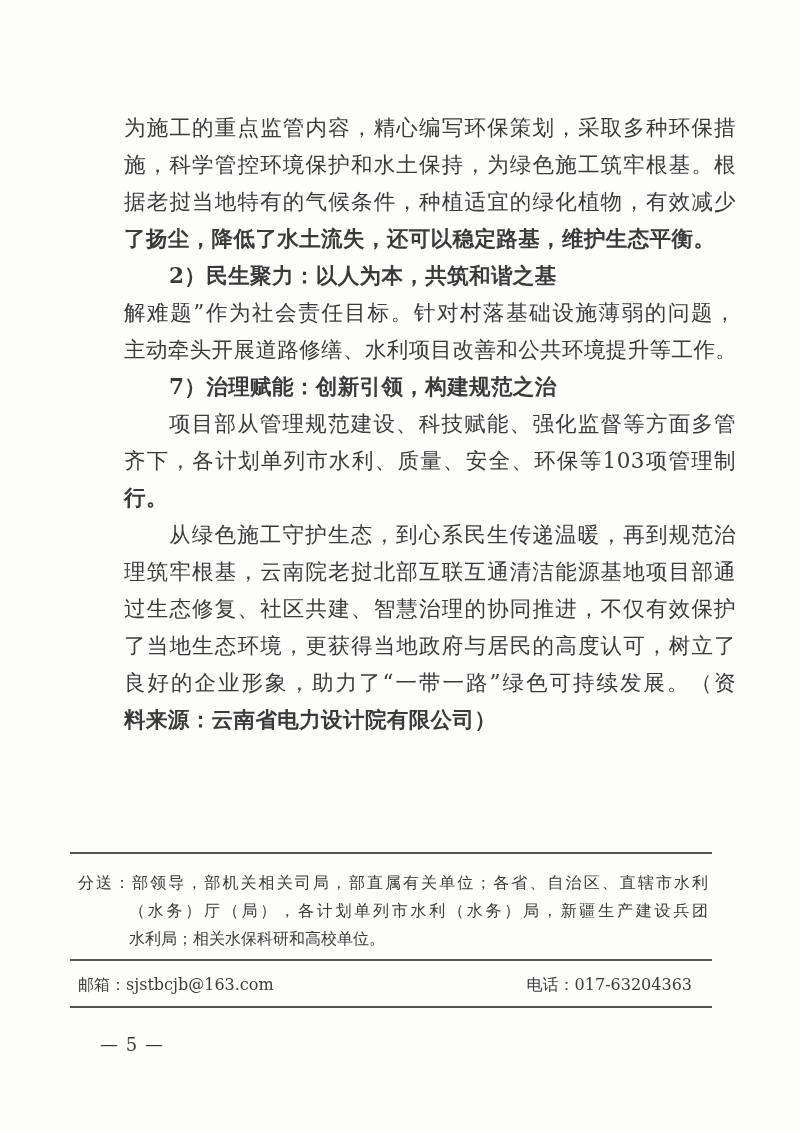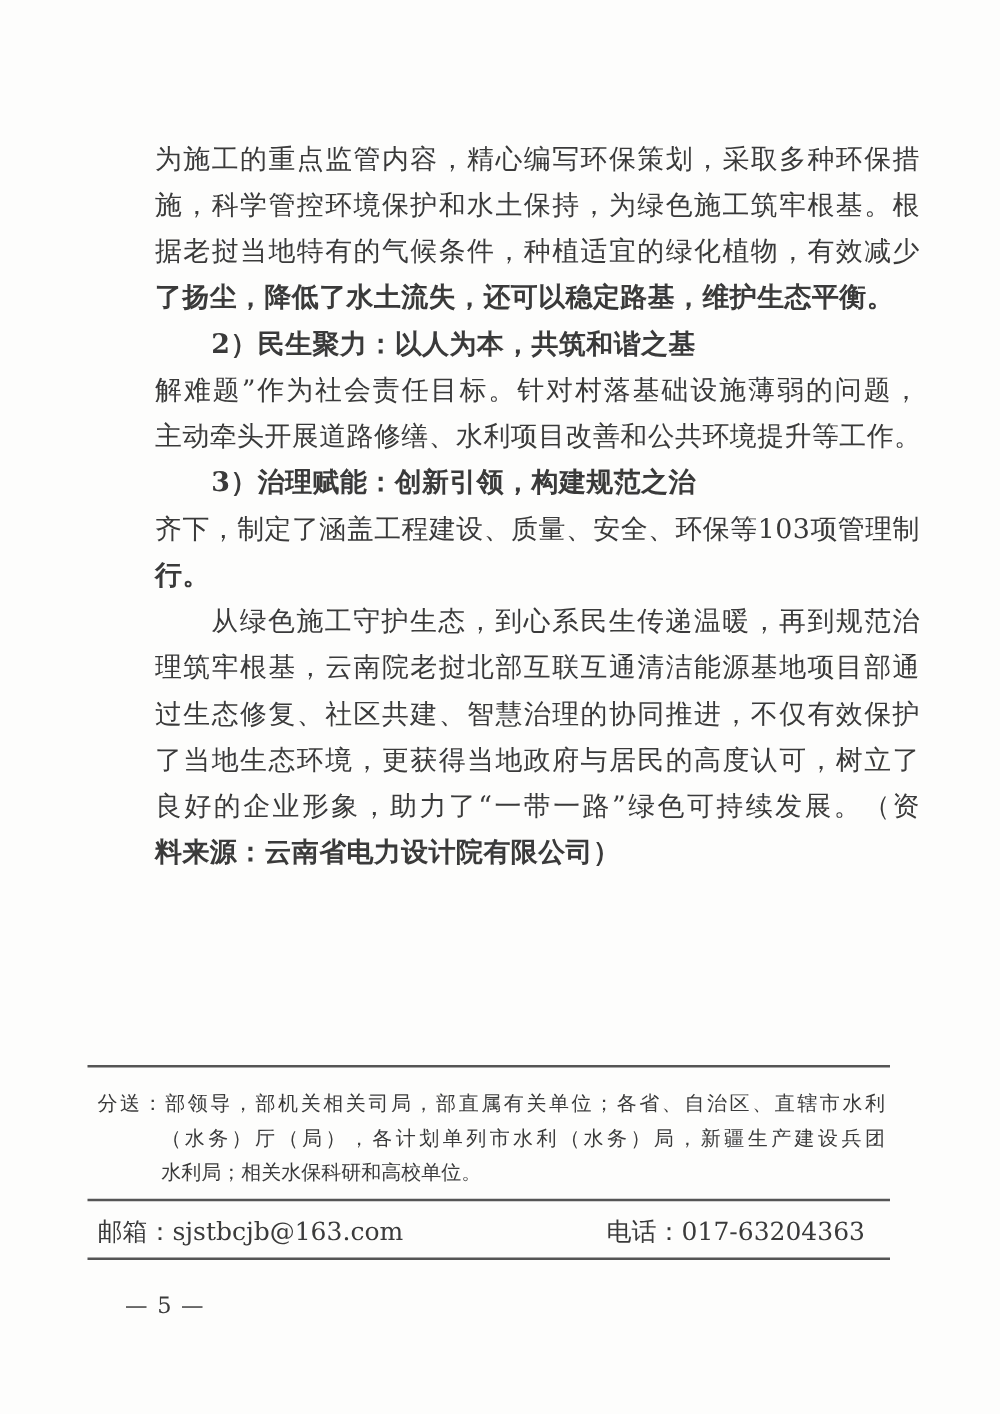--- a/index.html
+++ b/index.html
@@ -12,38 +12,39 @@
     height: 37px; line-height: 37px; font-size: 21.5px; white-space: nowrap;
     text-align: justify; text-align-last: justify; letter-spacing: 0.4px;
   }
   .line.short { text-align-last: left; font-weight: bold; }
   .line.indent { padding-left: 45px; }
   .rule { position: absolute; left: 70px; width: 642px; height: 1.5px; background: #555; }
   .dist { position: absolute; left: 78px; top: 869px; width: 630px; font-size: 16px; }
   .dist .row { height: 28px; line-height: 28px; white-space: nowrap; text-align: justify; text-align-last: justify; }
   .dist .row.cont { padding-left: 51px; }
   .dist .row.last { text-align-last: left; font-family: Liberation Serif, serif; }
-  .contact { position: absolute; top: 971px; left: 78px; width: 614px; font-size: 20px; height: 28px; line-height: 28px; }
+  .contact { position: absolute; top: 971px; left: 78px; width: 614px; font-size: 16px; height: 28px; line-height: 28px; }
   .contact .email { position: absolute; left: 0; }
   .contact .phone { position: absolute; right: 0; }
   .pagenum { position: absolute; left: 100px; top: 1032px; font-size: 18px; line-height: 26px; letter-spacing: 1px; }
 </style>
 </head>
 <body>
 
 <div class="body-text">
   <div class="line">为施工的重点监管内容，精心编写环保策划，采取多种环保措</div>
   <div class="line">施，科学管控环境保护和水土保持，为绿色施工筑牢根基。根</div>
   <div class="line">据老挝当地特有的气候条件，种植适宜的绿化植物，有效减少</div>
   <div class="line short">了扬尘，降低了水土流失，还可以稳定路基，维护生态平衡。</div>
   <div class="line short indent">2）民生聚力：以人为本，共筑和谐之基</div>
   <div class="line">解难题”作为社会责任目标。针对村落基础设施薄弱的问题，</div>
   <div class="line">主动牵头开展道路修缮、水利项目改善和公共环境提升等工作。</div>
-  <div class="line short indent">3）治理赋能：创新引领，构建规范之治</div>
-  <div class="line">齐下，制定了涵盖工程建设、质量、安全、环保等103项管理制</div>
+  <div class="line short indent">7）治理赋能：创新引领，构建规范之治</div>
+  <div class="line indent">项目部从管理规范建设、科技赋能、强化监督等方面多管</div>
+  <div class="line">齐下，各计划单列市水利、质量、安全、环保等103项管理制</div>
   <div class="line short">行。</div>
   <div class="line indent">从绿色施工守护生态，到心系民生传递温暖，再到规范治</div>
   <div class="line">理筑牢根基，云南院老挝北部互联互通清洁能源基地项目部通</div>
   <div class="line">过生态修复、社区共建、智慧治理的协同推进，不仅有效保护</div>
   <div class="line">了当地生态环境，更获得当地政府与居民的高度认可，树立了</div>
   <div class="line">良好的企业形象，助力了“一带一路”绿色可持续发展。（资</div>
   <div class="line short">料来源：云南省电力设计院有限公司）</div>
 </div>
 
 <div class="rule" style="top:852px;"></div>

